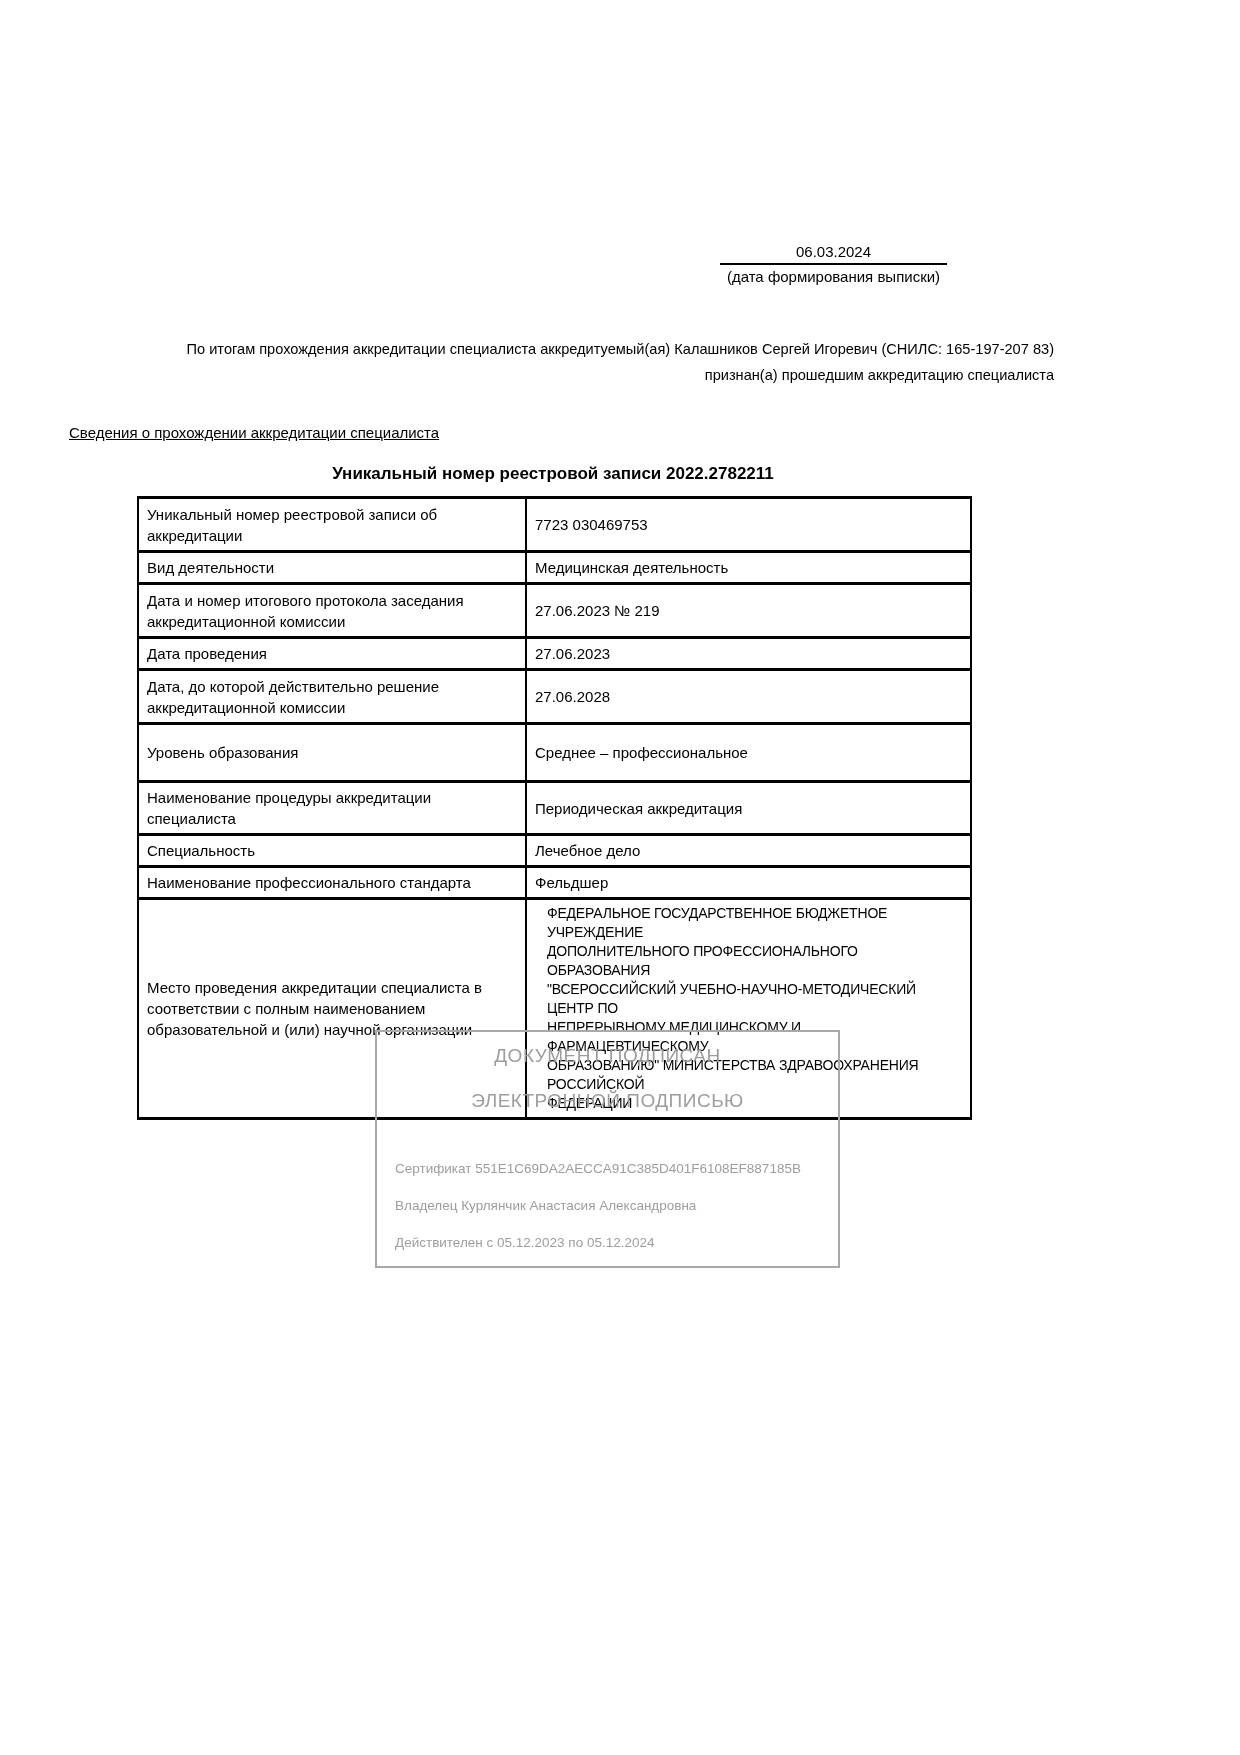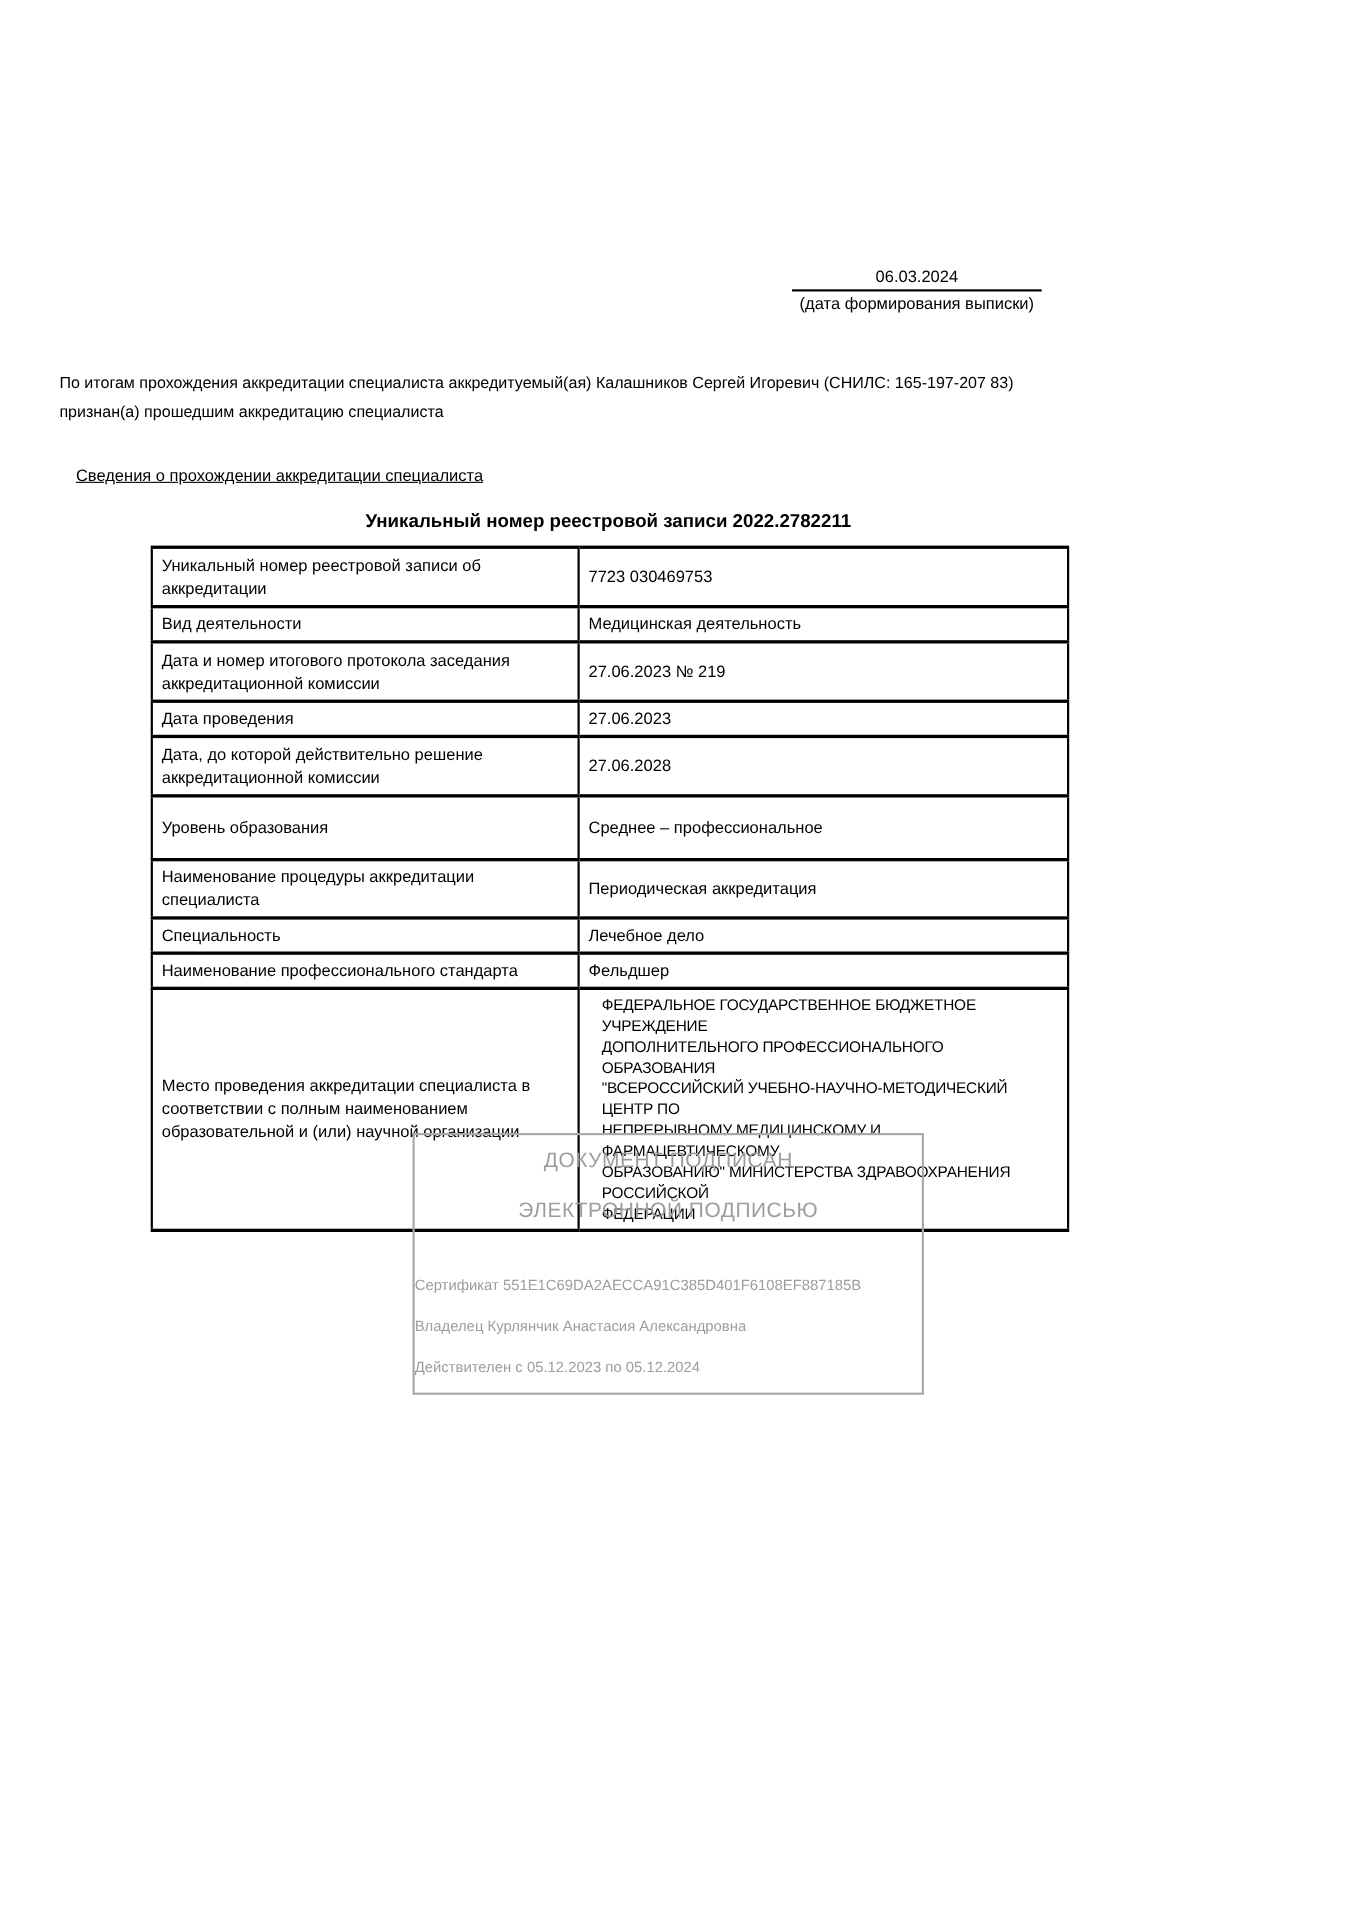--- a/index.html
+++ b/index.html
@@ -22,21 +22,21 @@
     white-space:pre-line;
   }
   .date-block{
     position:absolute;top:243px;left:720px;width:227px;
     text-align:center;font-size:15px;
   }
   .date-value{display:block;padding-bottom:3px;border-bottom:2px solid var(--ink);}
   .date-caption{display:block;padding-top:3px;font-size:15px;}
   .intro{
     position:absolute;top:336px;left:54px;width:1000px;
-    text-align:left;font-size:14.6px;line-height:26px;
+    text-align:right;font-size:14.6px;line-height:26px;
     white-space:pre-line;
   }
   .section-heading{
     position:absolute;top:424px;left:69px;width:1000px;
     font-size:15px;text-decoration:underline;
   }
   .record-heading{
     position:absolute;top:464px;left:53px;width:1000px;
     text-align:center;font-size:17px;font-weight:bold;
   }
@@ -70,21 +70,21 @@
     position:absolute;top:1030px;left:375px;width:465px;height:238px;
     border:2px solid var(--sign-border);
     box-sizing:border-box;
     color:var(--sign-text);
   }
   .sign-h{
     text-align:center;font-size:19px;letter-spacing:0.5px;line-height:22px;
   }
   .sign-h.first{margin-top:13px;}
   .sign-h.second{margin-top:23px;}
-  .sign-details{margin-top:49px;font-size:13.5px;}
+  .sign-details{margin-top:49px;padding-left:18px;font-size:13.5px;}
   .sign-details div{margin-bottom:22px;line-height:15px;}
 </style>
 </head>
 <body>
 
 <div class="page">
 
 
   <div class="date-block">
     <span class="date-value">06.03.2024</span>

